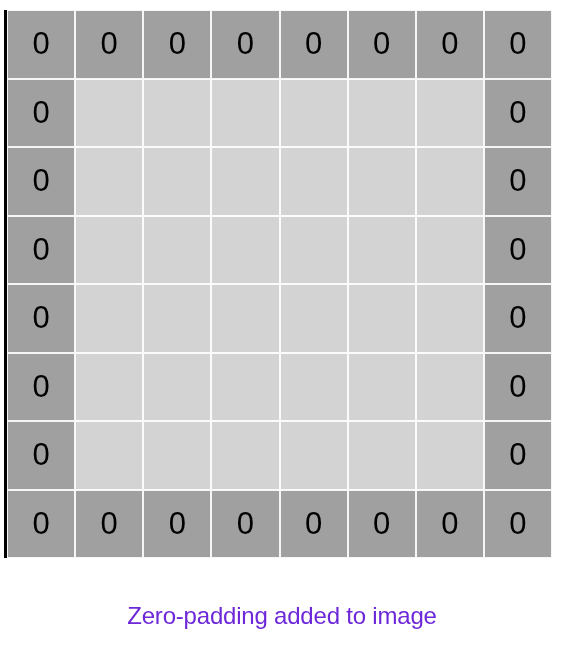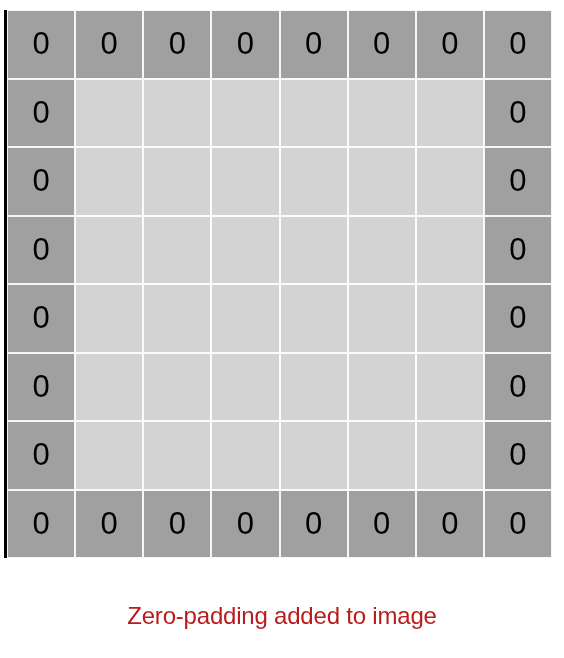--- a/index.html
+++ b/index.html
@@ -46,21 +46,21 @@
   }
   .pad { background: #a0a0a0; }
   .inner { background: #d3d3d3; }
   .caption {
     position: absolute;
     left: 0;
     width: 564px;
     top: 602px;
     text-align: center;
     font-size: 24px;
-    color: #b91c1c;
+    color: #6d28d9;
     letter-spacing: -0.2px;
   }
 </style>
 </head>
 <body>
 
 <div class="canvas">
   <div class="left-rule"></div>
   <div class="grid" id="grid">
       <div class="cell pad">0</div>

